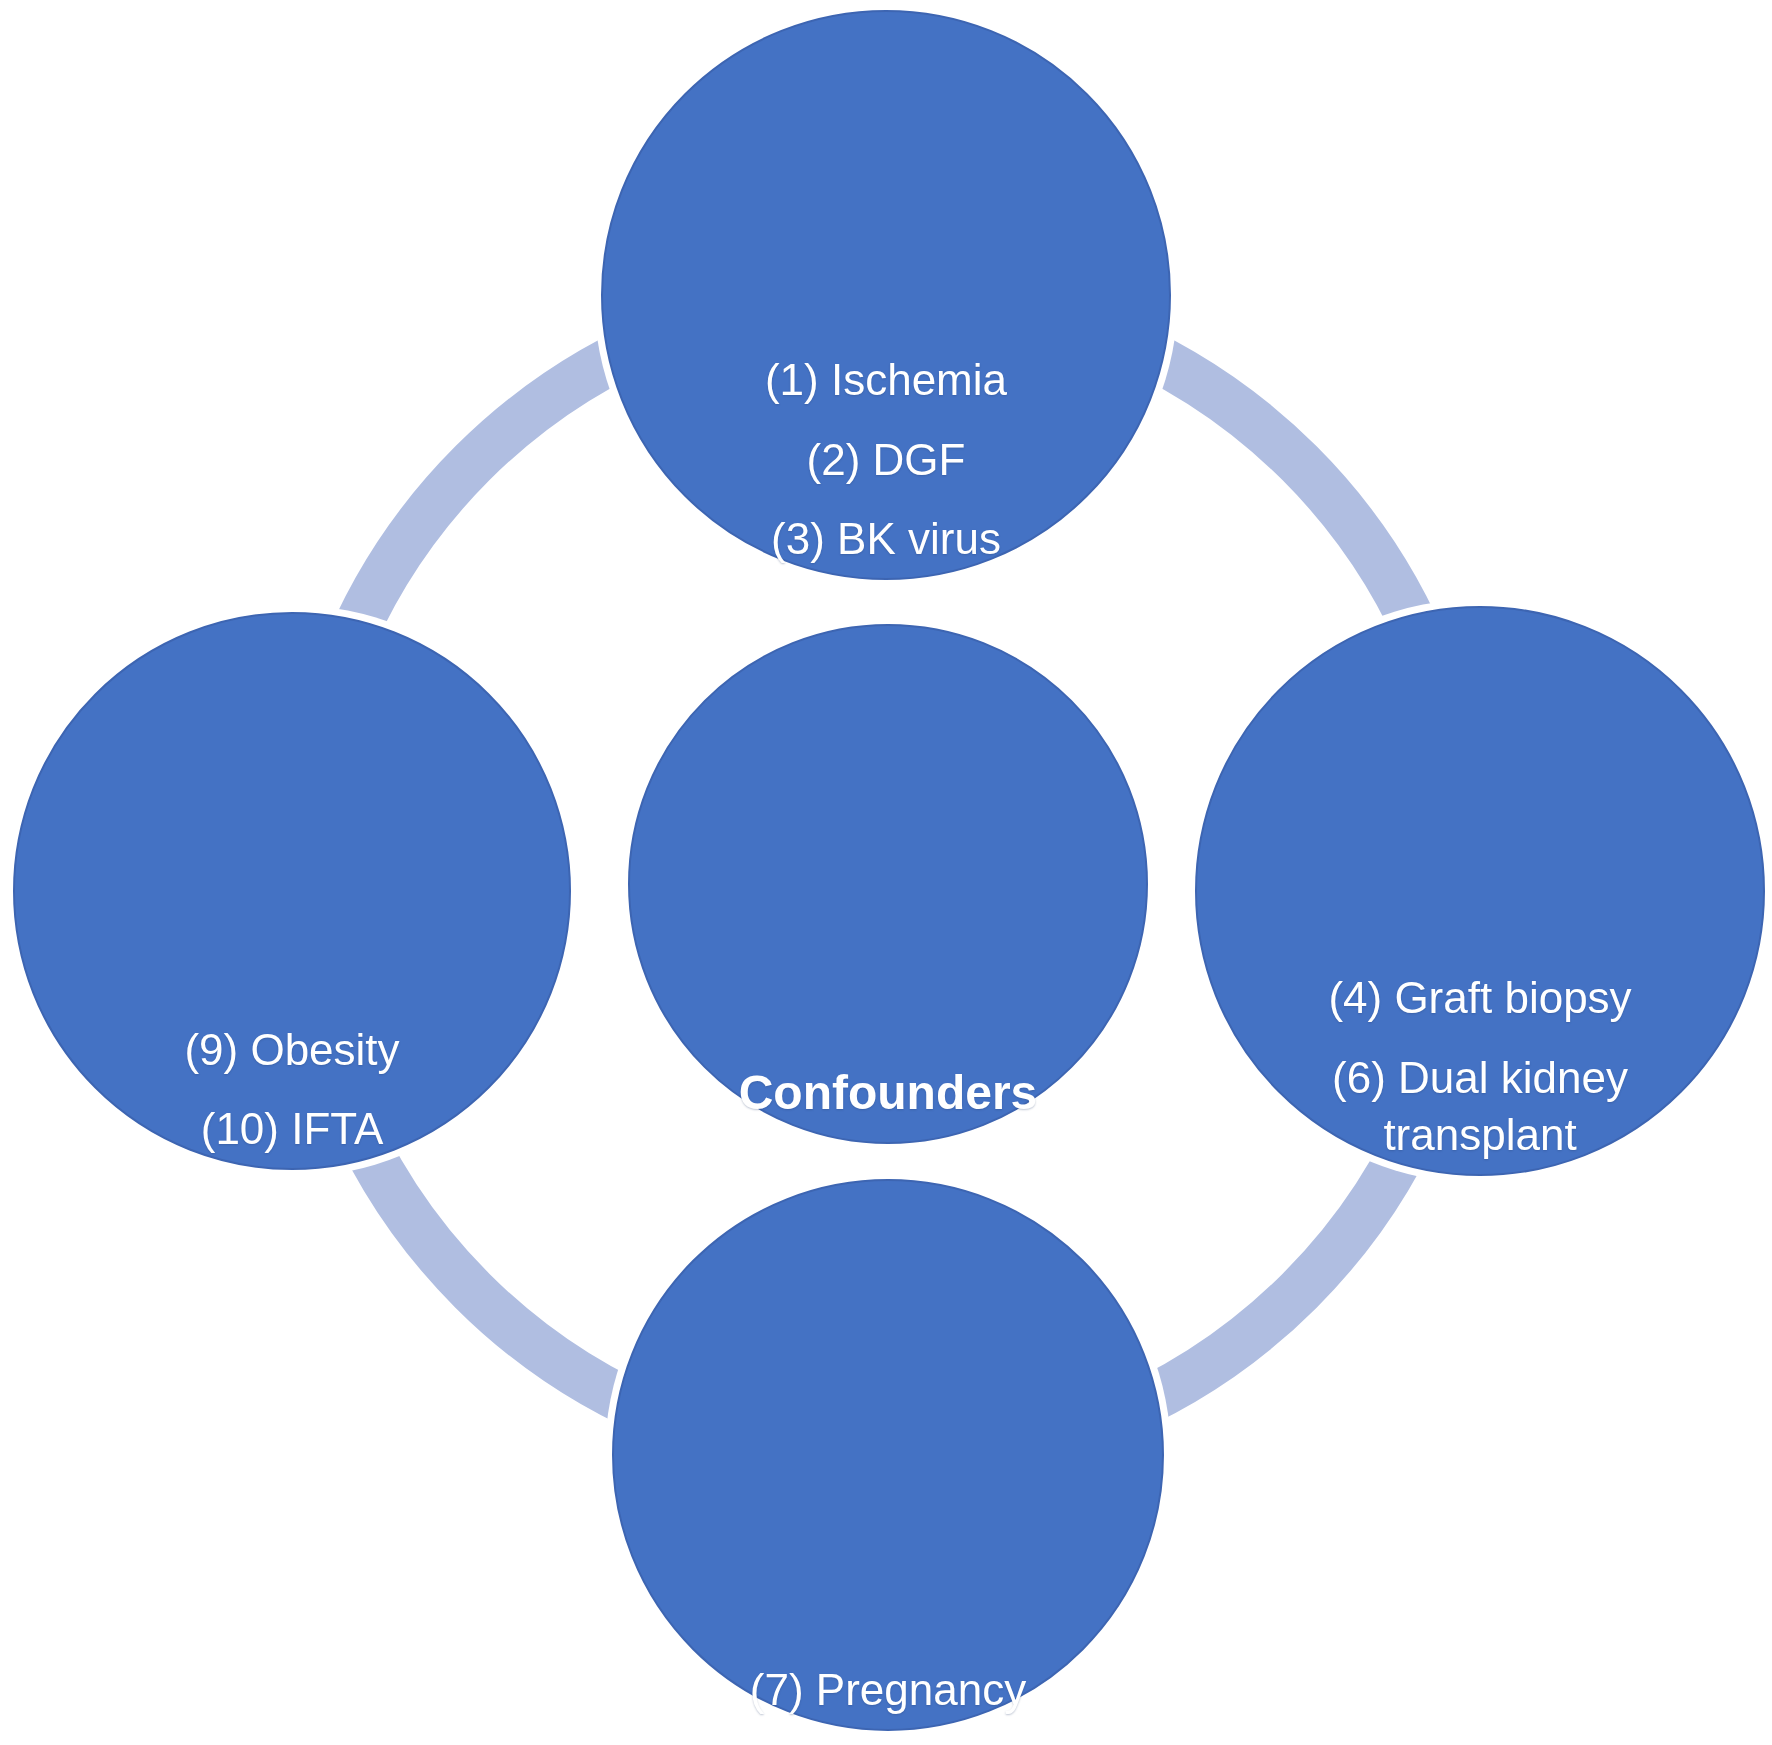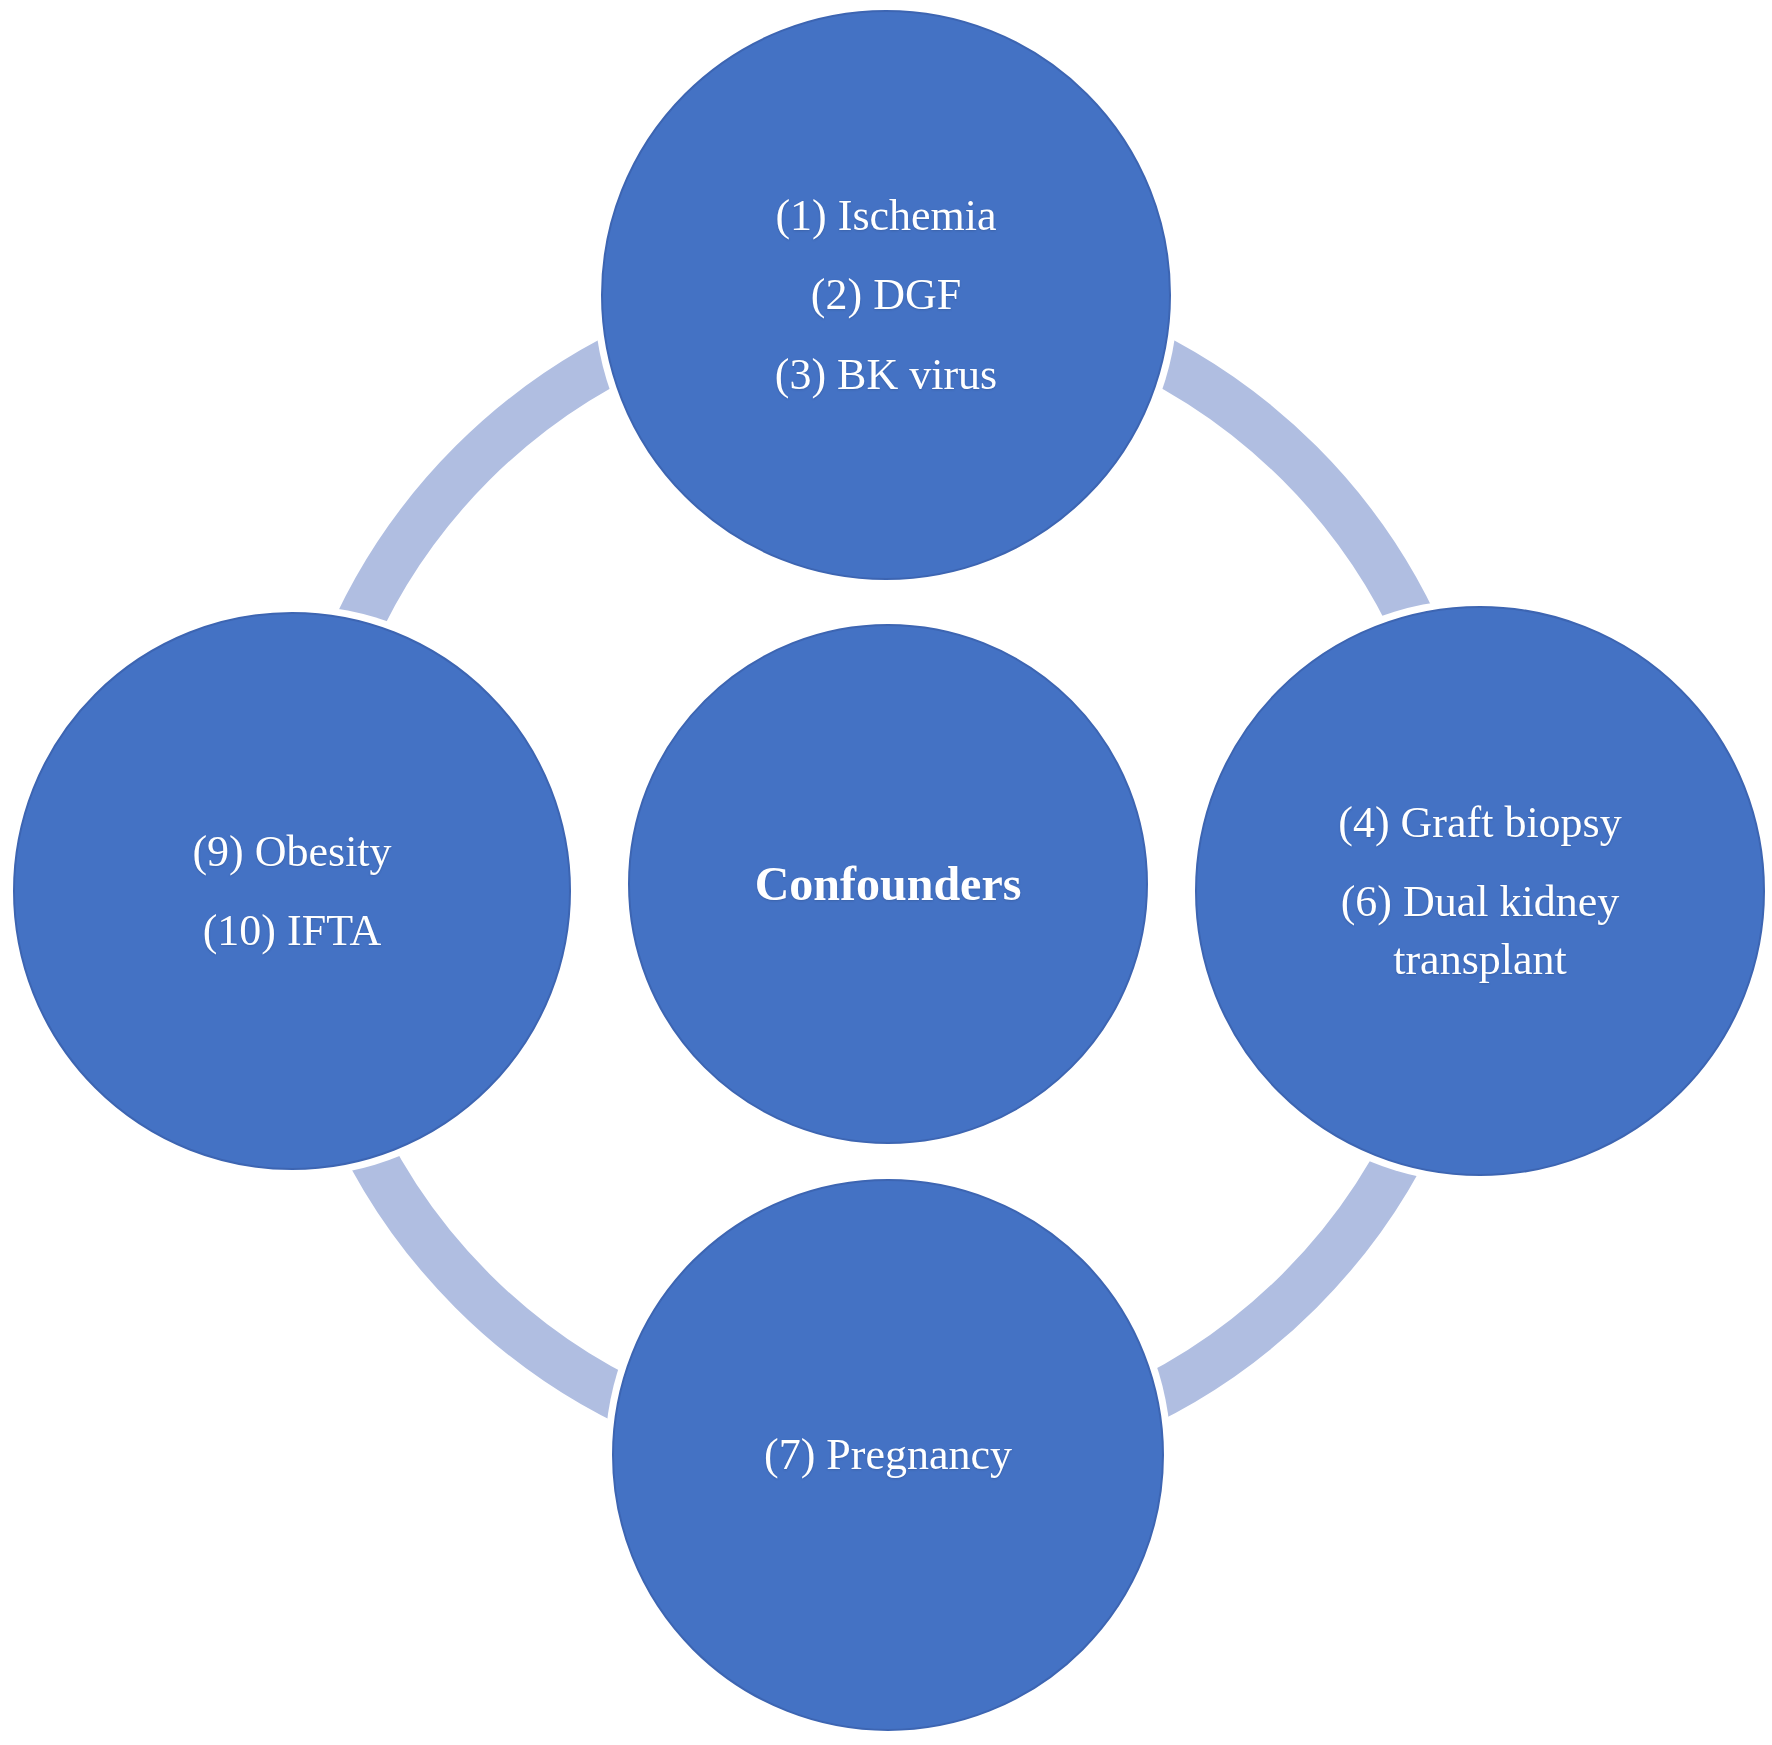--- a/index.html
+++ b/index.html
@@ -32,27 +32,26 @@
     z-index: 2;
     box-sizing: border-box;
     border-radius: 50%;
     background: var(--fill, #4472C4);
     border: 2px solid var(--edge, #3D65B2);
     
     box-shadow: 0 0 0 7px #ffffff;
     display: flex;
     flex-direction: column;
     align-items: center;
-    justify-content: center;
+    justify-content: flex-end;
     text-align: center;
     color: var(--text, #ffffff);
     font-size: 44px;
     line-height: 1.3;
     text-shadow: 0 1px 2px rgba(40, 62, 110, 0.30);
-    font-family: Liberation Serif, serif;
   }
   .pos-top    { left: 601px;  top: 10px;   width: 570px; height: 570px; }
   .pos-left   { left: 13px;   top: 612px;  width: 558px; height: 558px; }
   .pos-center { left: 628px;  top: 624px;  width: 520px; height: 520px; }
   .pos-right  { left: 1195px; top: 606px;  width: 570px; height: 570px; }
   .pos-bottom { left: 612px;  top: 1179px; width: 552px; height: 552px; }
   .item { margin: 11px 0; }
   .circle.hub { font-weight: bold; font-size: 48px; line-height: 1.1; }
   .circle.hub .item { margin: 22px 0; }
 </style>

